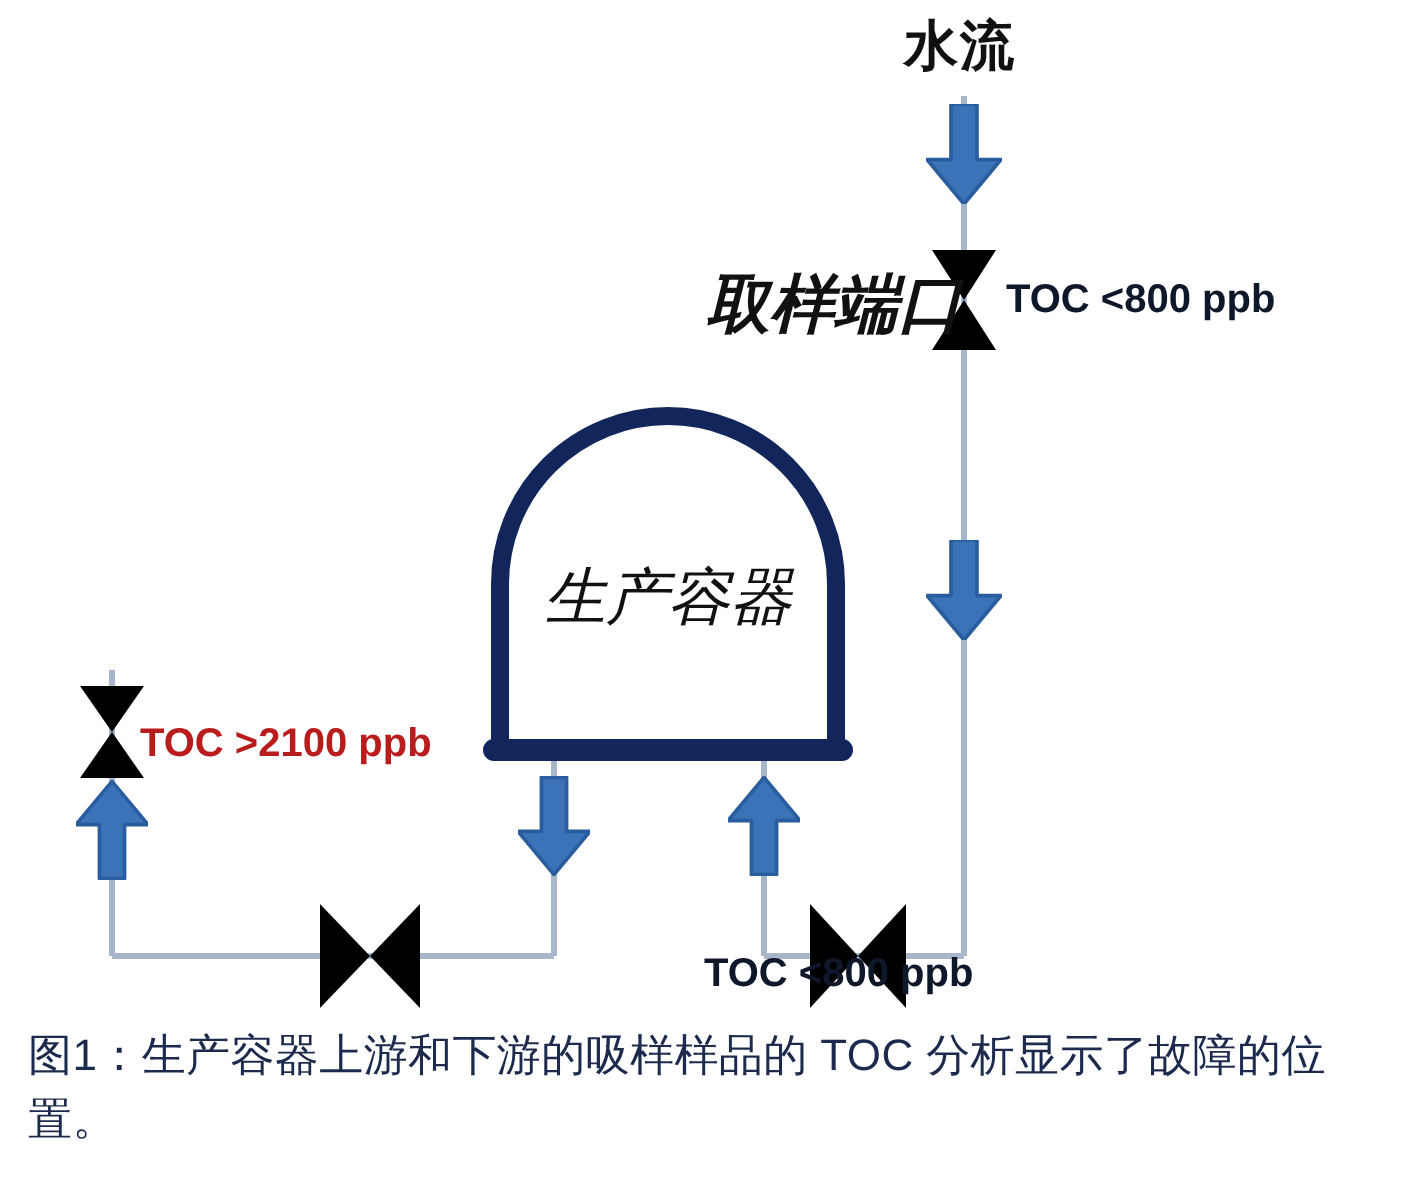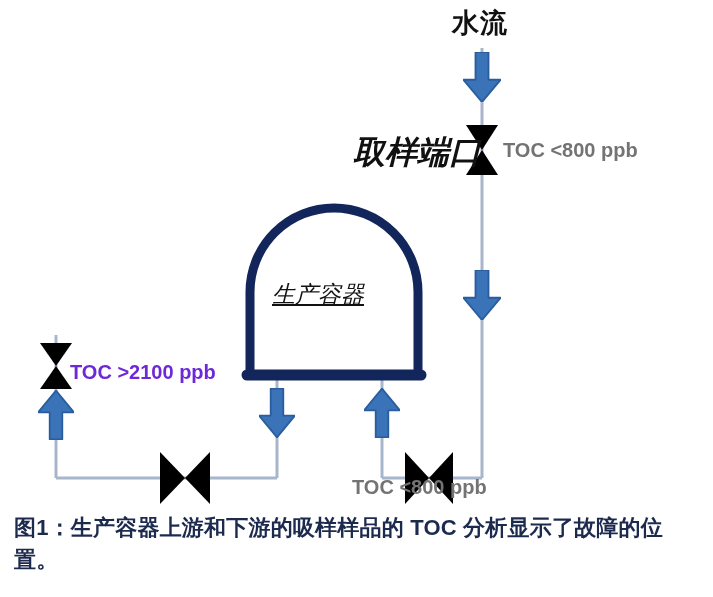--- a/index.html
+++ b/index.html
@@ -43,43 +43,42 @@
     left: 353px;
     top: 136px;
     font-size: 32px;
     font-weight: bold;
     font-style: italic;
     color: #111111;
   }
   .lbl-vessel {
     left: 272px;
     top: 283px;
-    font-size: 23px;
+    font-size: 31px;
     font-style: italic;
     color: #111111;
-    text-decoration: underline;
   }
   .lbl-toc {
     font-size: 20px;
     font-weight: bold;
   }
-  .green { color: #737373; }
-  .red   { color: #6d28d9; }
+  .green { color: #0f172a; }
+  .red   { color: #b91c1c; }
   .lbl-top-toc    { left: 503px; top: 140px; }
   .lbl-left-toc   { left: 70px;  top: 362px; }
   .lbl-bottom-red { left: 118px; top: 477px; }
   .lbl-bottom-grn { left: 352px; top: 477px; }
 
   #caption {
     position: absolute;
     left: 14px;
     top: 512px;
     width: 690px;
     font-size: 22px;
-    font-weight: bold;
+    font-weight: normal;
     line-height: 1.45;
     color: #1c2a4d;
     letter-spacing: 0.2px;
   }
 </style>
 </head>
 <body>
 
 <div id="figure">
 

